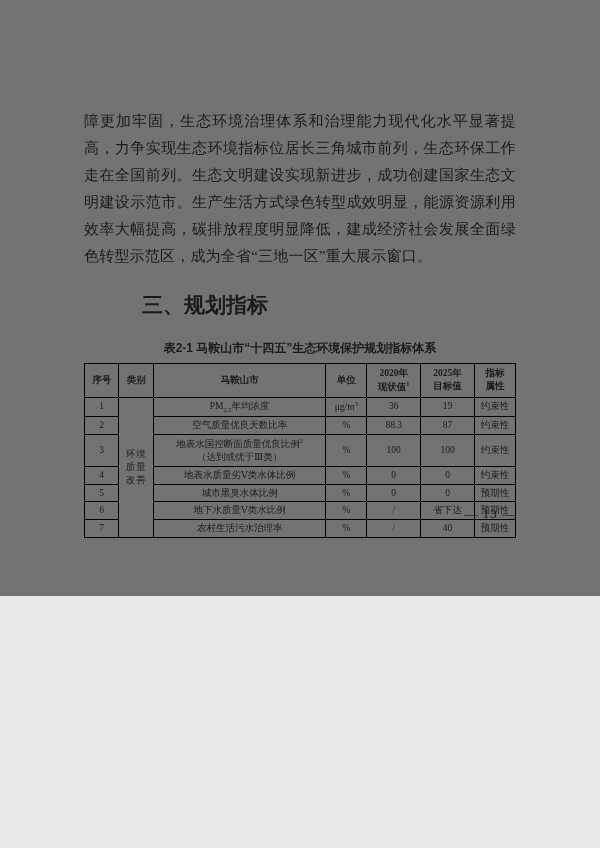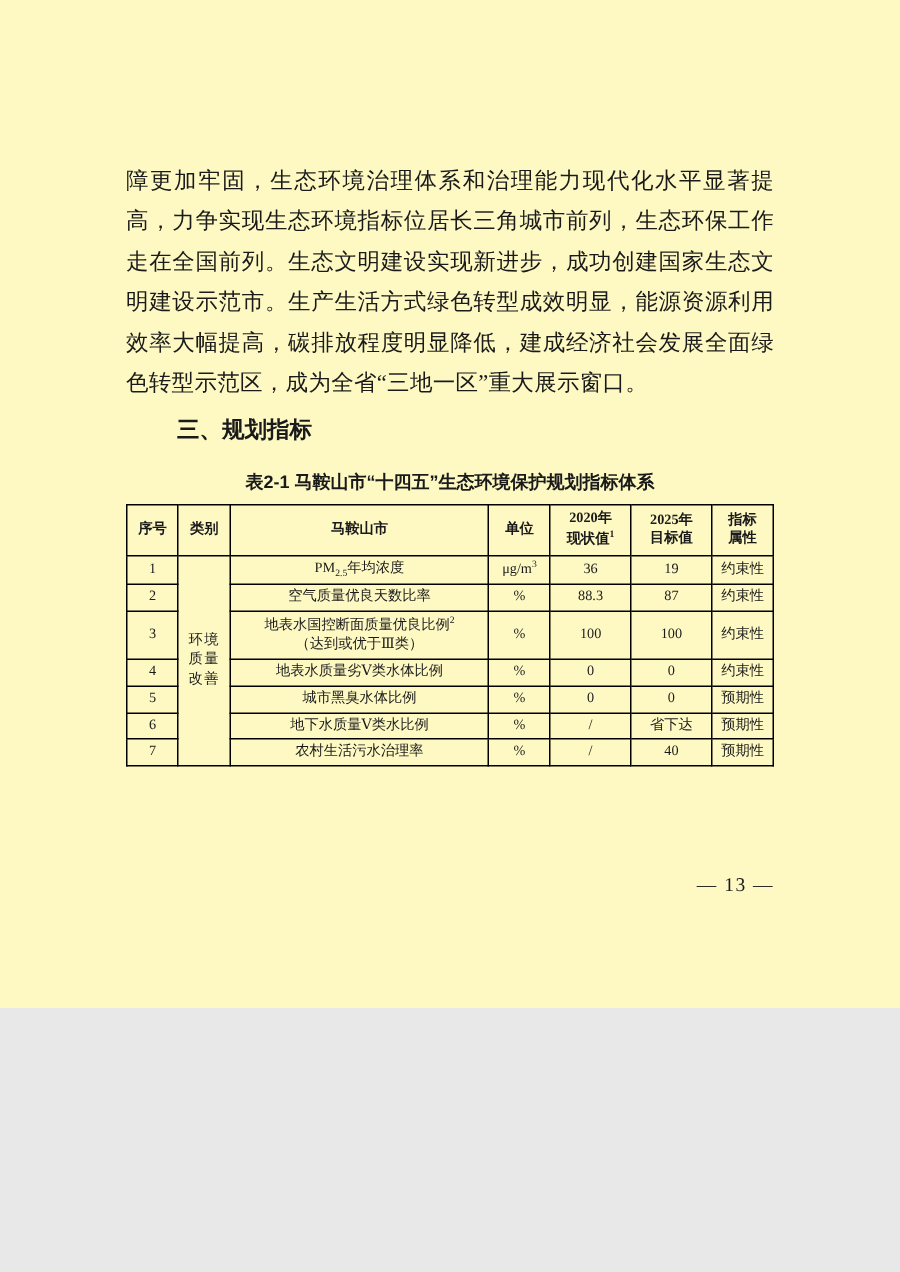--- a/index.html
+++ b/index.html
@@ -1,29 +1,29 @@
 <!DOCTYPE html>
 <html><head>
 <meta charset="utf-8">
 <style>
   html,body{margin:0;padding:0;background:#e8e8e8;}
   .page{
-    width:600px;height:672px;background:#fef9c3;position:relative;
+    width:600px;height:596px;background:#737373;position:relative;
     margin:0 auto;box-sizing:border-box;
     padding:108px 84px 0 84px;
     font-family:"Liberation Serif","DejaVu Serif",serif;
     color:#1a1a1a;
     box-shadow:0 0 6px rgba(0,0,0,.25);
     overflow:hidden;
   }
   .para{font-size:15px;line-height:1.8;text-align:justify;margin:0;
         letter-spacing:0.2px;}
   .indent{text-indent:2em;}
-  .heading{font-size:15px;line-height:1.8;font-weight:bold;margin:4px;
-           text-indent:2em;font-family:Liberation Mono, monospace;}
+  .heading{font-size:21px;line-height:1.8;font-weight:bold;margin:16px;
+           text-indent:2em;font-family:Liberation Sans, sans-serif;}
   .table-title{font-size:12px;font-weight:bold;text-align:center;
                margin:12px 0 6px 0;
                font-family:"Liberation Sans","DejaVu Sans",sans-serif;}
   table.indicators{width:100%;border-collapse:collapse;table-layout:fixed;
                    font-size:9.5px;line-height:1.35;}
   table.indicators th,table.indicators td{
     border:1px solid #000;text-align:center;vertical-align:middle;
     padding:2px 2px;word-break:break-all;}
   table.indicators th{font-weight:bold;padding:3px 1px;}
   table.indicators sub,table.indicators sup{font-size:0.68em;}

